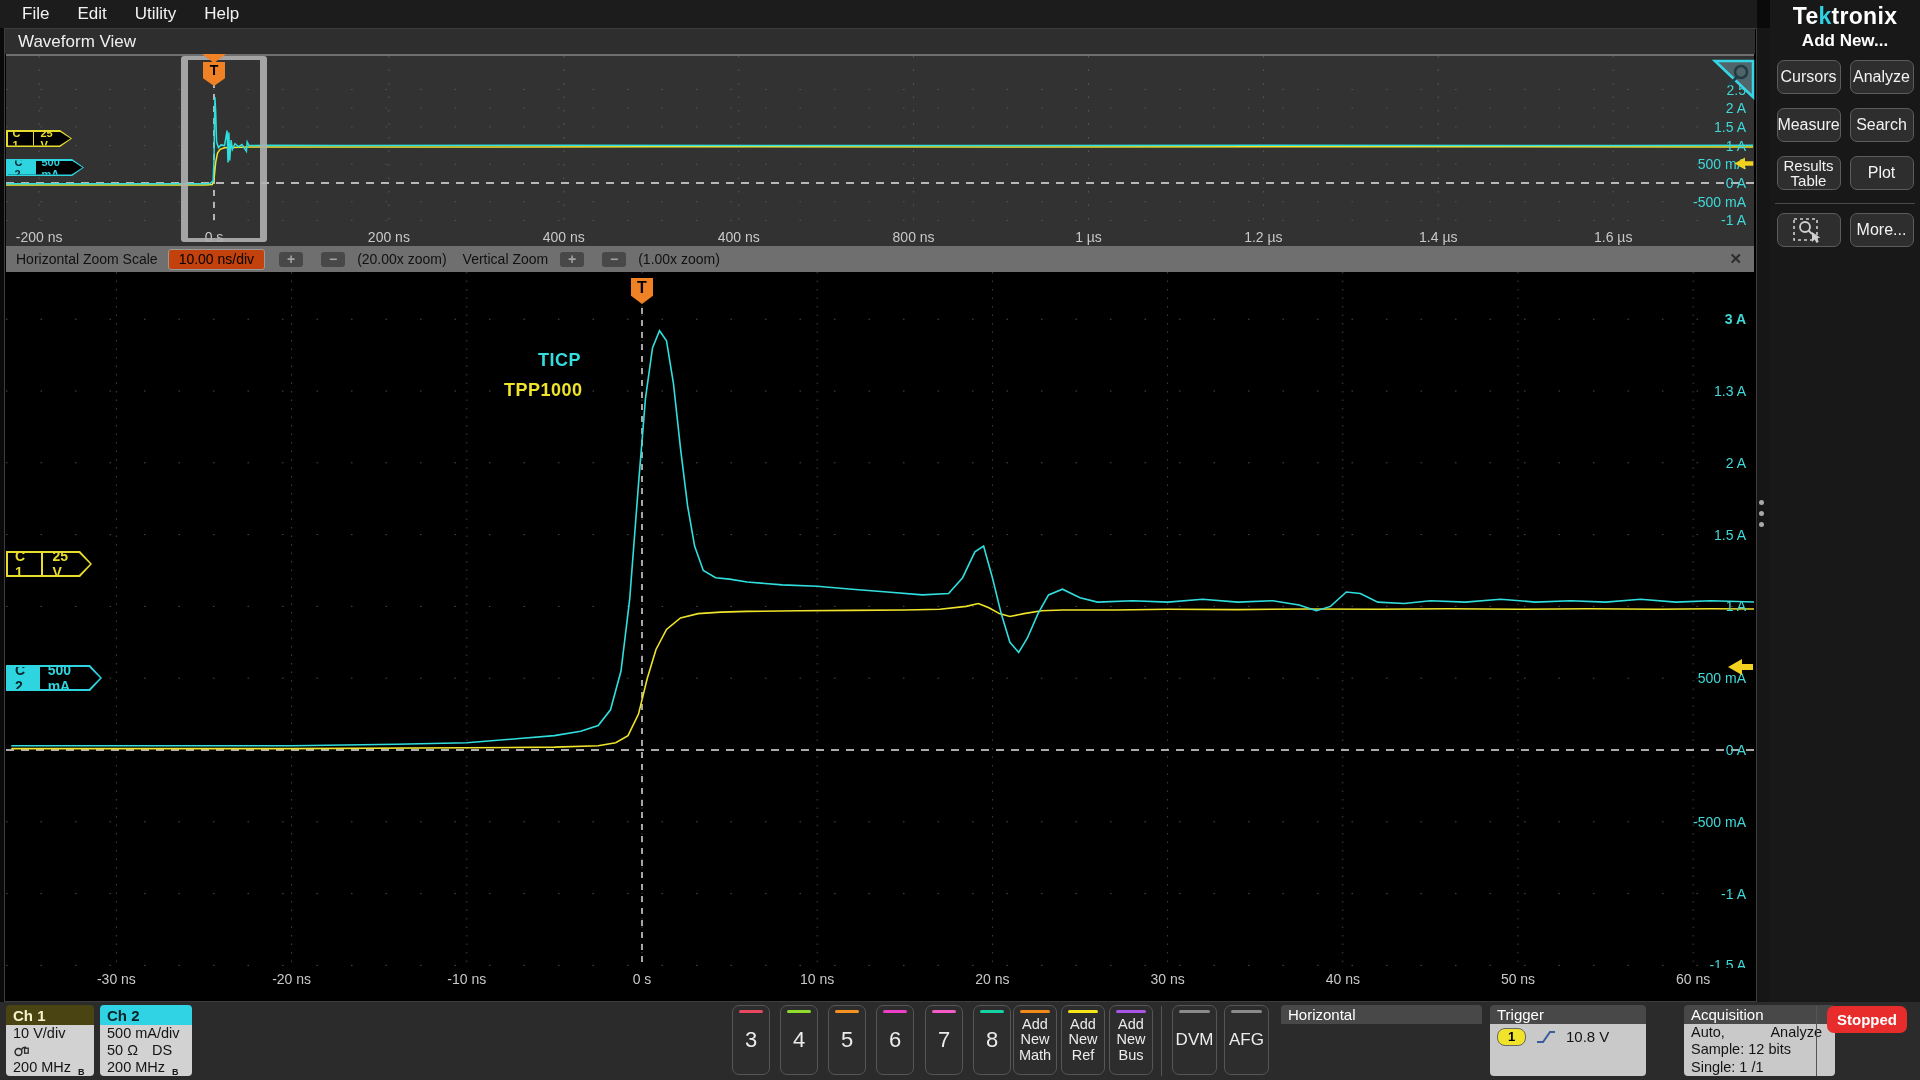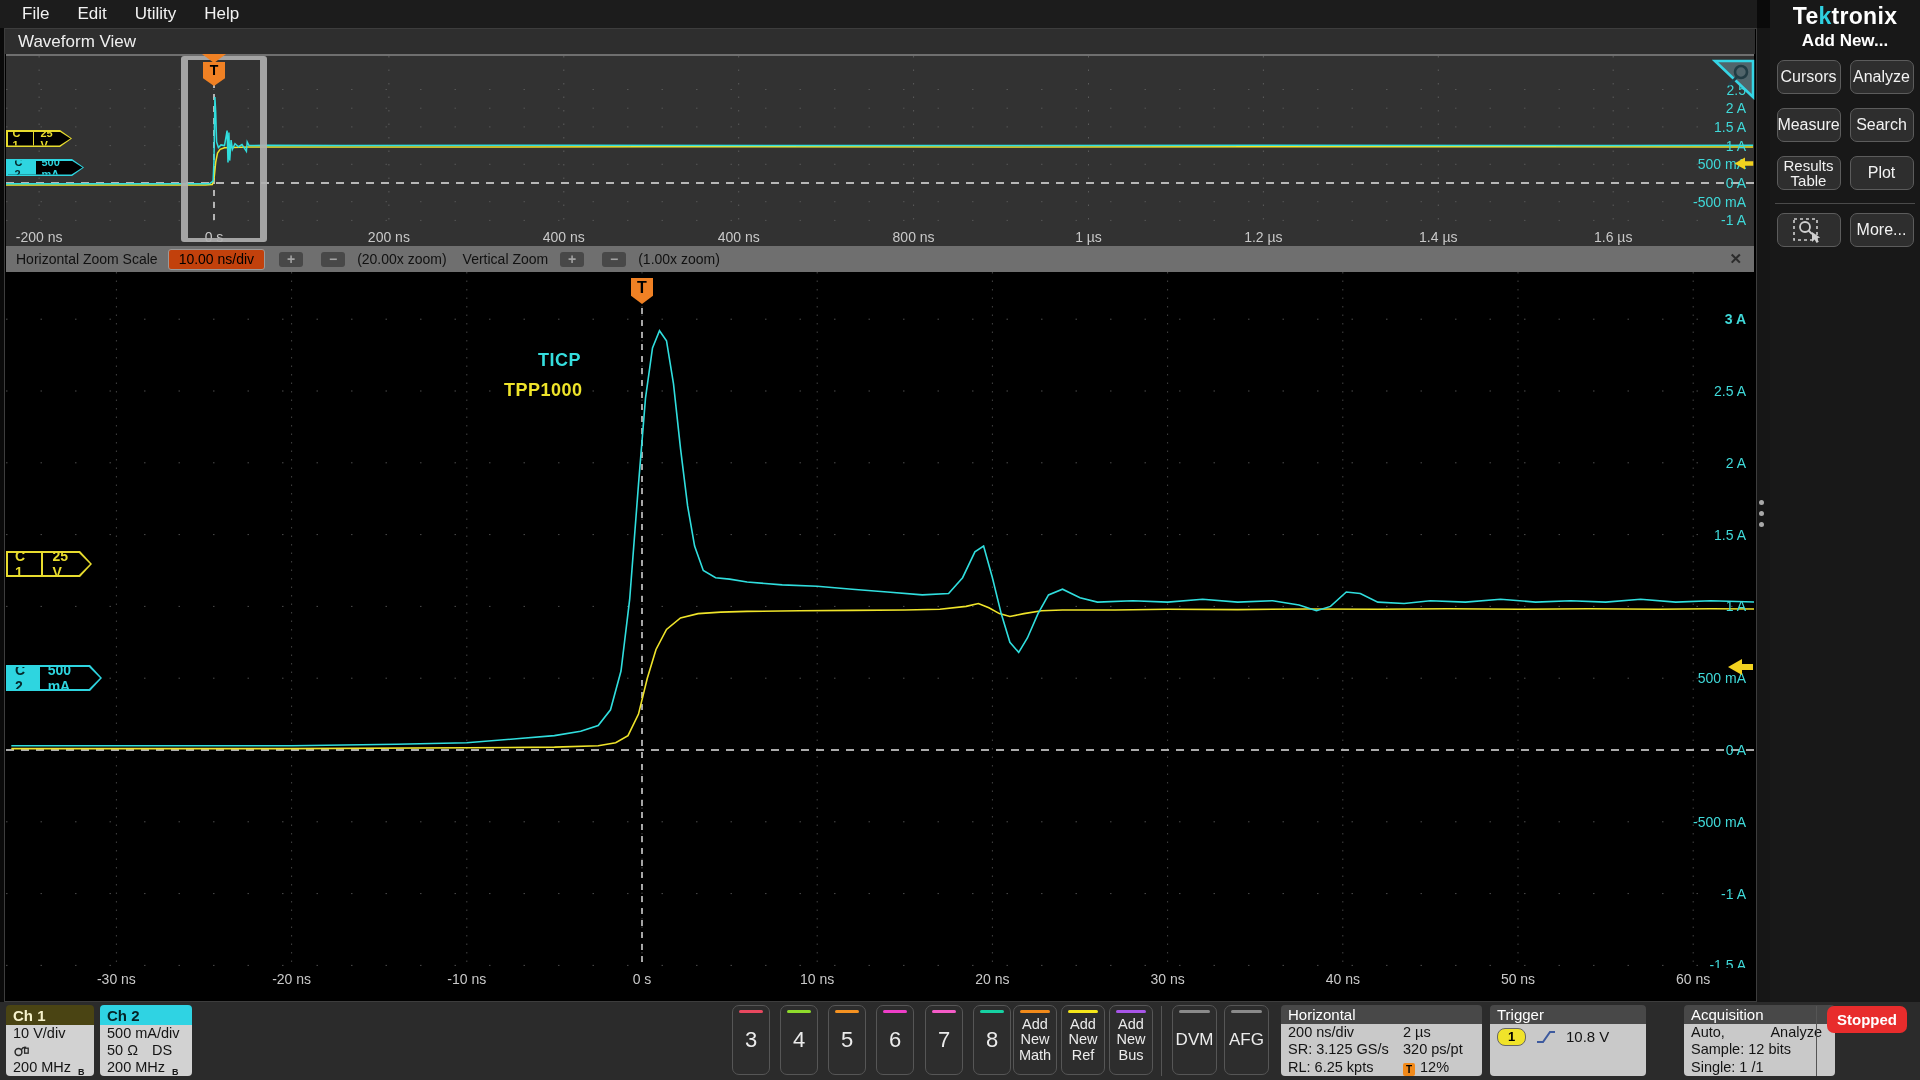--- a/index.html
+++ b/index.html
@@ -245,21 +245,21 @@
     </div>
     <div class="pennant c2-style" style="left:0;top:393px;width:96px;height:26px;">
       <div class="pshape"></div>
         <div class="pinner">
         <span class="ch">C 2</span>
         <span class="val">500 mA</span>
       </div>
     </div>
     <div id="mainyticks">
         <div class="ytick" style="top: 47.2px; font-weight: bold;">3 A</div>
-        <div class="ytick" style="top: 119px;">2.5 A</div>
+        <div class="ytick" style="top: 119px;">1.3 A</div>
         <div class="ytick" style="top: 190.8px;">2 A</div>
         <div class="ytick" style="top: 262.6px;">1.5 A</div>
         <div class="ytick" style="top: 334.4px;">1 A</div>
         <div class="ytick" style="top: 406.2px;">500 mA</div>
         <div class="ytick" style="top: 478px;">0 A</div>
         <div class="ytick" style="top: 549.8px;">-500 mA</div>
         <div class="ytick" style="top: 621.6px;">-1 A</div>
         <div class="ytick" style="top: 693.4px;">-1.5 A</div>
       </div>
     <svg class="trig-arrow" style="left:1720px;top:385px;" width="28" height="20" viewBox="0 0 28 20">
@@ -385,34 +385,20 @@
       <span class="strip" style="background:#8a8a8a;"></span>
         <span>DVM</span>
     </div>
     <div class="numbtn" style="left:1224px;width:45px;font-size:17px;">
       <span class="strip" style="background:#8a8a8a;"></span>
         <span>AFG</span>
     </div>
 
     <div class="panel" style="left:1281px;width:201px;">
       <div class="ph">Horizontal</div>
-      <div class="pb" id="horizrows">
-          <div class="prow">
-            <span class="pl">200 ns/div</span>
-            <span>2 µs</span>
-          </div>
-          <div class="prow">
-            <span class="pl">SR: 3.125 GS/s</span>
-            <span>320 ps/pt</span>
-          </div>
-          <div class="prow">
-            <span class="pl">RL: 6.25 kpts</span>
-            <span><span class="tpos-icon">T</span>12%</span>
-          </div>
-        </div>
     </div>
     <div class="panel" style="left:1490px;width:156px;">
       <div class="ph">Trigger</div>
       <div class="pb">
         <div style="display:flex;align-items:center;gap:9px;padding-top:4px;">
           <span class="src-badge">1</span>
           <svg width="22" height="16">
             <path d="M2,13 h6 l7,-10 h5" stroke="#3d5a9e" stroke-width="2" fill="none"></path>
           </svg>
           <span style="font-size:15px;">10.8 V</span>

